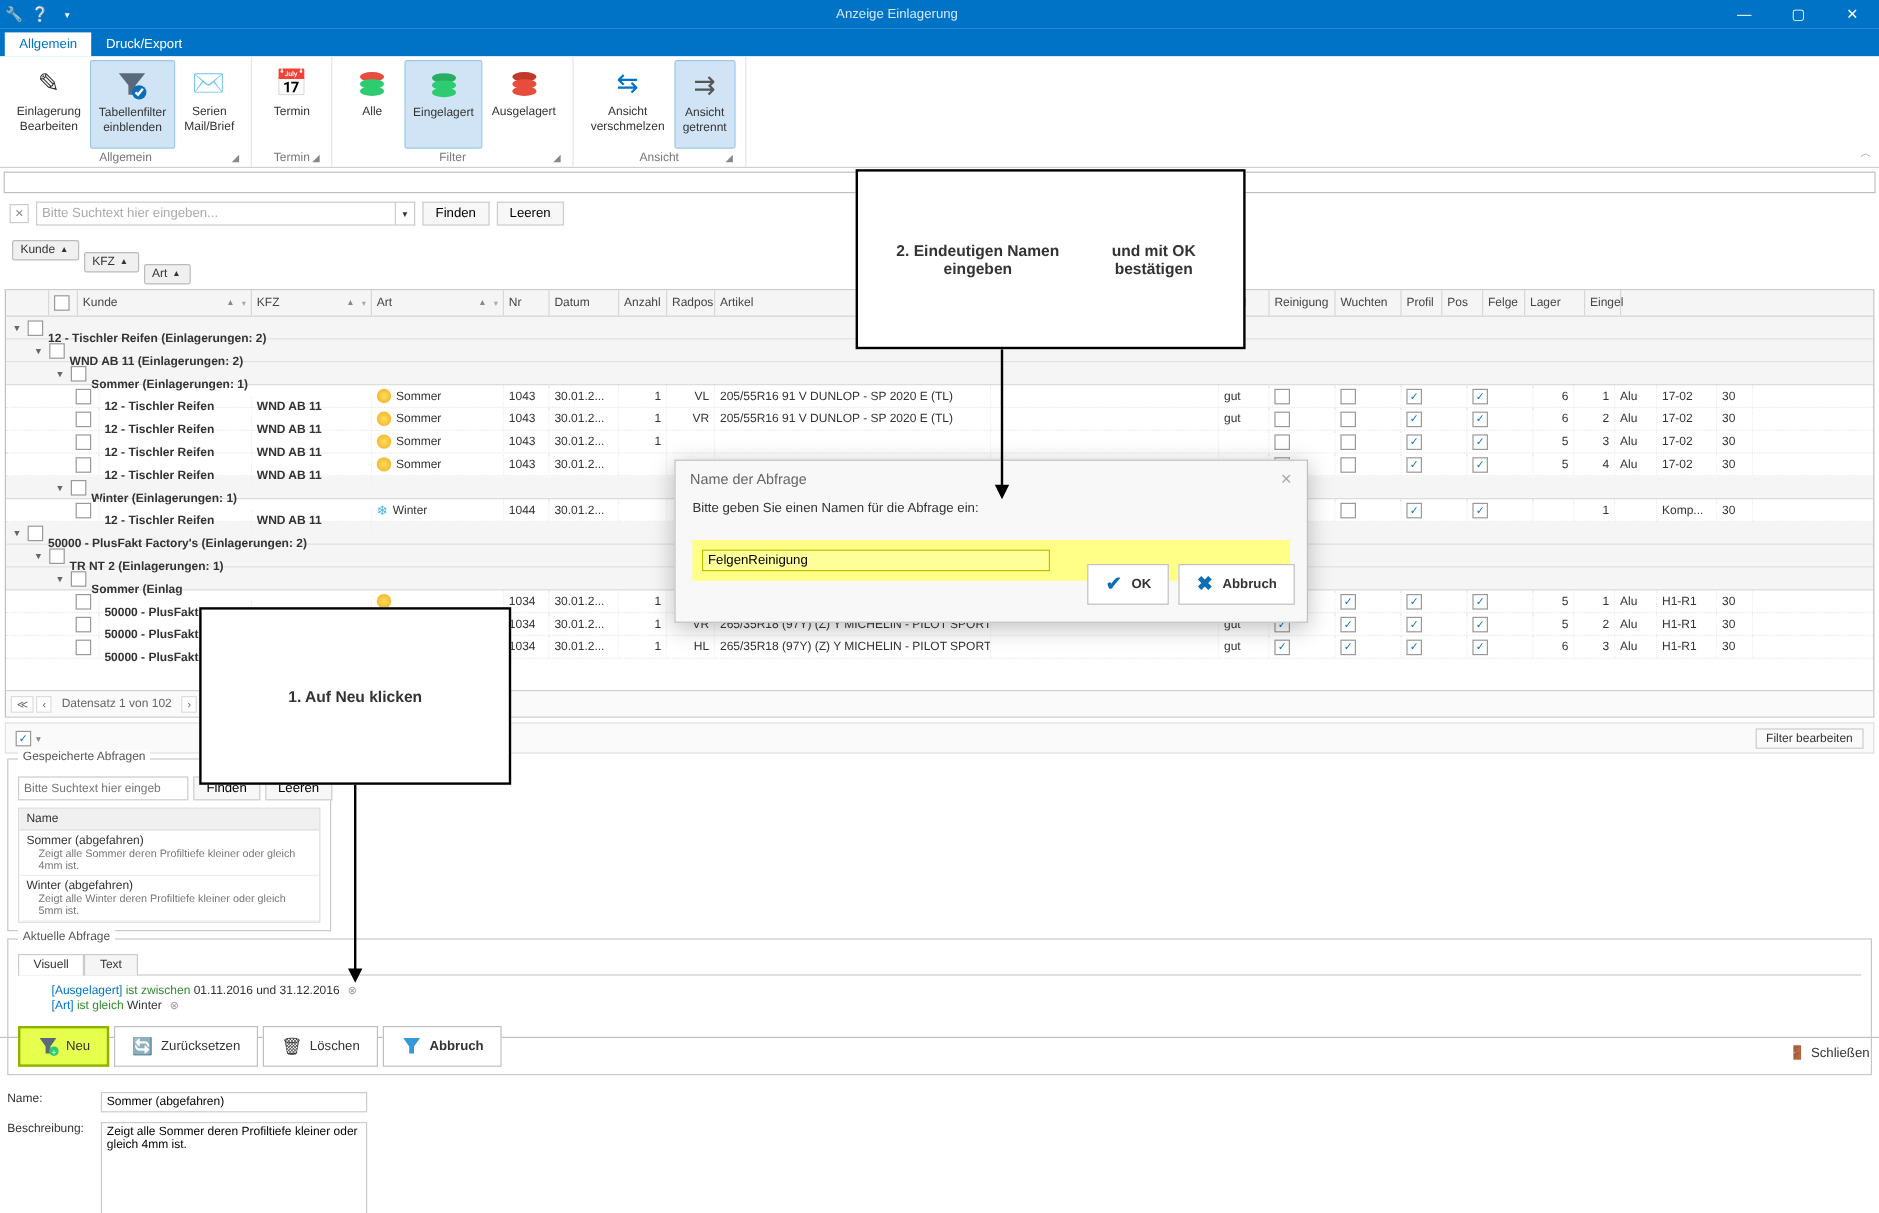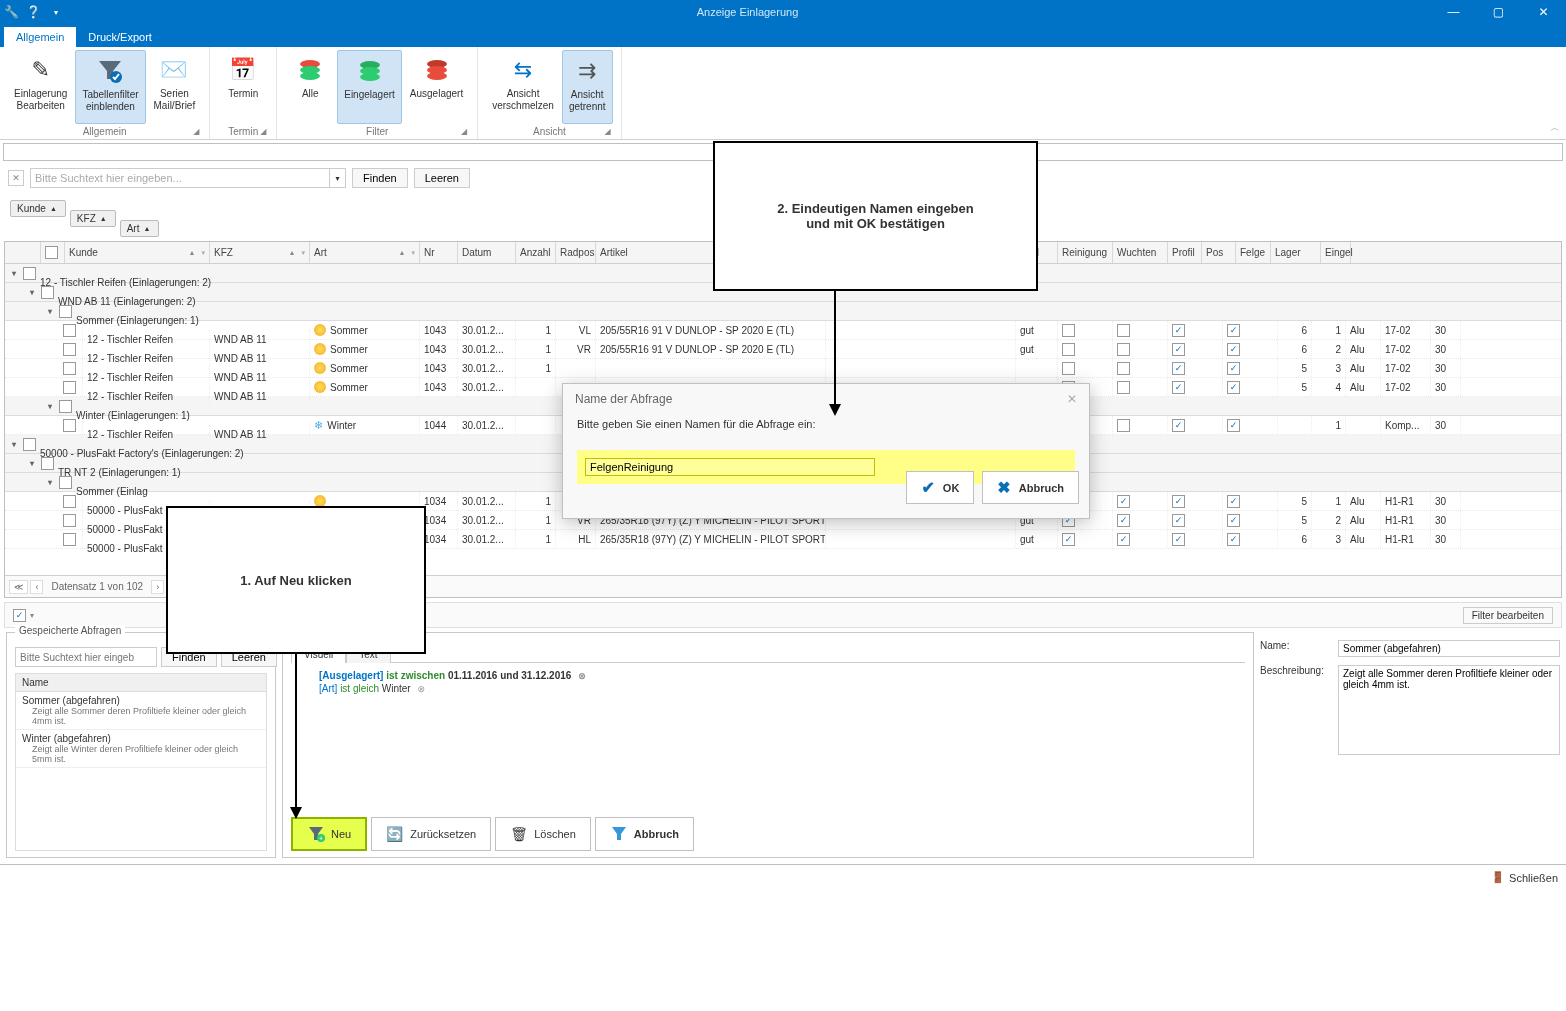--- a/index.html
+++ b/index.html
@@ -50,35 +50,35 @@
 .grid-header { display: flex; background: #f5f5f5; border-bottom: 1px solid #d0d0d0; height: 22px; }
 .gh { border-right: 1px solid #d8d8d8; padding: 3px 4px; font-size: 10px; color: #444; display: flex; align-items: center; gap: 4px; }
 .gh .sort { font-size: 7px; color: #888; margin-left: auto; }
 .gh .dd { font-size: 7px; color: #aaa; margin-left: 2px; }
 .grid-body { flex: 1; overflow: hidden; position: relative; }
 .grow { display: flex; height: 19px; align-items: center; border-bottom: 1px dotted #e8e8e8; }
 .grow.group-row { background: #f5f5f5; font-weight: bold; border-bottom: 1px solid #dcdcdc; }
 .grow .indent { width: 18px; display: flex; align-items: center; justify-content: center; }
 .grow .exp { font-size: 8px; color: #666; cursor: pointer; }
 .cell { padding: 0 4px; font-size: 10px; overflow: hidden; white-space: nowrap; text-overflow: ellipsis; display: flex; align-items: center; gap: 4px; height: 100%; border-right: 1px dotted #eee; }
-.cell.bold { font-weight: normal; margin-top: 18px; }
+.cell.bold { font-weight: bold; margin-top: 18px; }
 .chk { width: 13px; height: 13px; border: 1px solid #999; background: #fff; display: inline-flex; align-items: center; justify-content: center; font-size: 9px; color: #0173c7; }
 .chk.checked::after { content: '✓'; }
 .sun { width: 12px; height: 12px; border-radius: 50%; background: radial-gradient(#ffe05a,#f5a623); display: inline-block; }
 .snow { color: #4ab0e8; font-size: 11px; }
 .grid-nav { border-top: 1px solid #d0d0d0; height: 22px; display: flex; align-items: center; gap: 2px; padding: 0 4px; font-size: 10px; color: #666; background: #fafafa; }
 .grid-nav span.nb { border: 1px solid #ddd; padding: 1px 4px; background: #fff; font-size: 9px; }
 
 
 .filter-row { display: flex; align-items: center; padding: 4px 8px; border: 1px solid #e0e0e0; margin: 4px; height: 26px; justify-content: space-between; background: #fafafa; }
 .filter-row .left { display: flex; align-items: center; gap: 4px; }
 .filter-row .edit-btn { border: 1px solid #ccc; padding: 2px 8px; font-size: 10px; }
 
 
-.bottom-panels { display: flex; gap: 6px; padding: 0 6px 6px 6px; height: 232px; }
+.bottom-panels { display: flex; gap: 6px; padding: 0 6px 6px 6px; height: 232px; flex-direction: column; }
 .panel { border: 1px solid #c8c8c8; padding: 6px 8px; position: relative; }
 .panel-title { position: absolute; top: -8px; left: 8px; background: #fff; padding: 0 4px; font-size: 10px; color: #555; }
 .saved-queries { width: 270px; display: flex; flex-direction: column; }
 .sq-search { display: flex; gap: 4px; margin: 8px 0 6px 0; }
 .sq-search input { flex: 1; border: 1px solid #ccc; height: 20px; font-size: 10px; padding: 0 4px; color: #aaa; }
 .sq-list { border: 1px solid #ddd; flex: 1; overflow: auto; }
 .sq-header { background: #f0f0f0; border-bottom: 1px solid #ddd; padding: 3px 6px; font-size: 10px; }
 .sq-item { padding: 3px 6px; font-size: 10px; border-bottom: 1px solid #eee; }
 .sq-item .desc { font-size: 9px; color: #777; padding-left: 10px; }
 .current-query { flex: 1; display: flex; flex-direction: column; }
@@ -721,21 +721,21 @@
     </div>
   </div>
 
   <div class="panel current-query">
     <div class="panel-title">Aktuelle Abfrage</div>
     <div class="cq-tabs">
       <div class="cq-tab active">Visuell</div>
       <div class="cq-tab">Text</div>
     </div>
     <div class="cq-body">
-      <div class="node" style="padding-left:24px;font-weight:bold;">
+      <div class="node" style="padding-left:24px;">
         <span class="field">[Ausgelagert]</span>
         <span class="op">ist zwischen</span>
         <span>01.11.2016 und 31.12.2016</span>
         <span class="rm">⊗</span>
       </div>
       <div class="node" style="padding-left:24px;">
         <span class="field">[Art]</span>
         <span class="op">ist gleich</span>
         <span>Winter</span>
         <span class="rm">⊗</span>
@@ -815,20 +815,20 @@
 </div>
 
 <div class="callout" style="left:166px; top:506px; width:260px; height:148px; display:flex;align-items:center;justify-content:center;">
   <span>1. Auf  Neu  klicken</span>
 </div>
 <svg class="arrow" style="left:286px; top:654px;" width="40" height="170">
   <line x1="10" y1="0" x2="10" y2="155" stroke="#000" stroke-width="2"></line>
   <polygon points="10,165 4,153 16,153" fill="#000"></polygon>
 </svg>
 
-<div class="callout" style="left:713px; top:141px; width:325px; height:150px; display:flex;flex-direction:column;align-items:center;justify-content:center;">
+<div class="callout" style="left:713px; top:141px; width:325px; height:150px; display:flex;flex-direction:row;align-items:center;justify-content:space-between;">
   <div>2. Eindeutigen Namen eingeben</div>
   <div>und mit OK bestätigen</div>
 </div>
 <svg class="arrow" style="left:820px; top:291px;" width="40" height="130">
   <line x1="15" y1="0" x2="15" y2="115" stroke="#000" stroke-width="2"></line>
   <polygon points="15,125 9,113 21,113" fill="#000"></polygon>
 </svg>
 
 </body></html>

